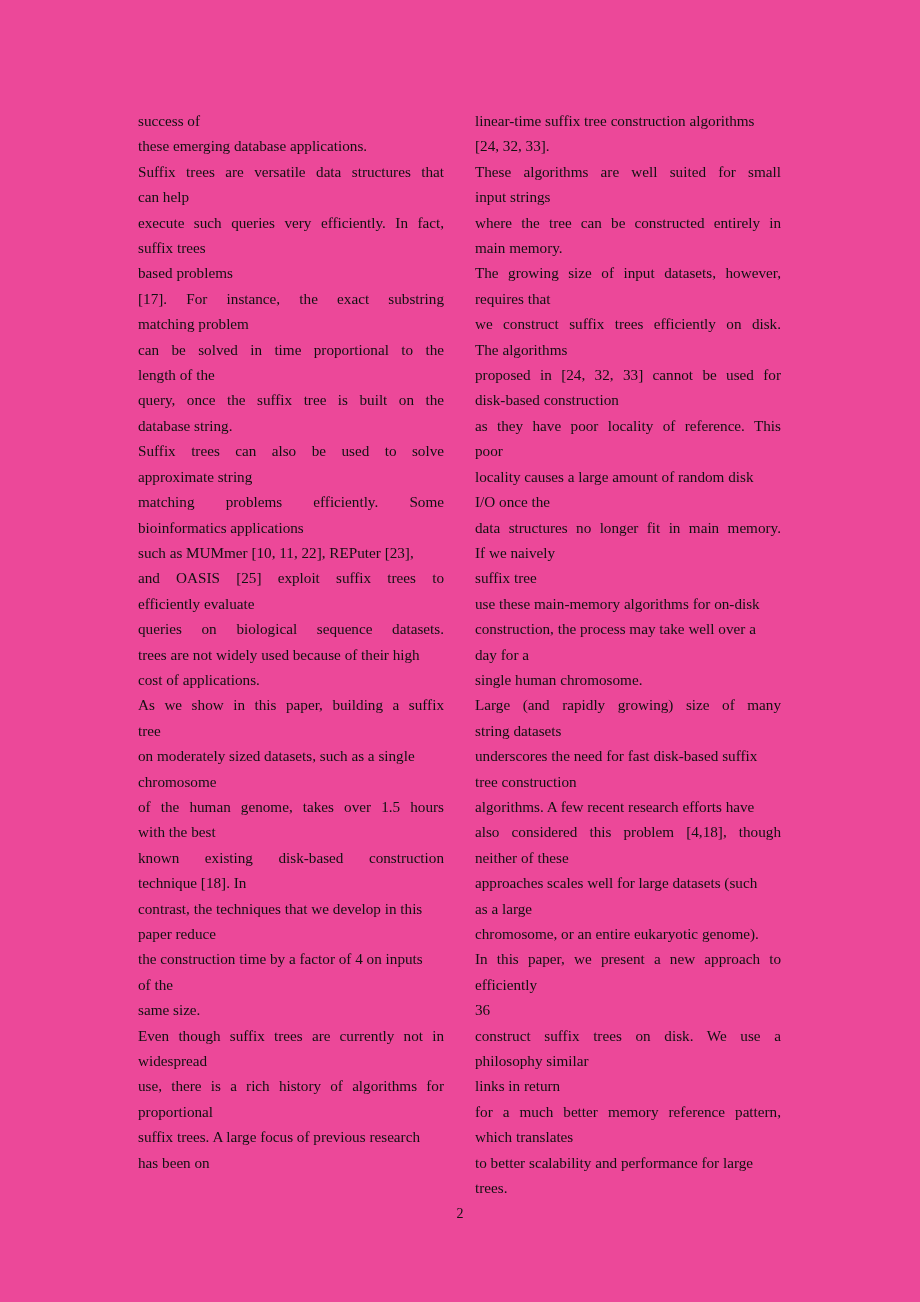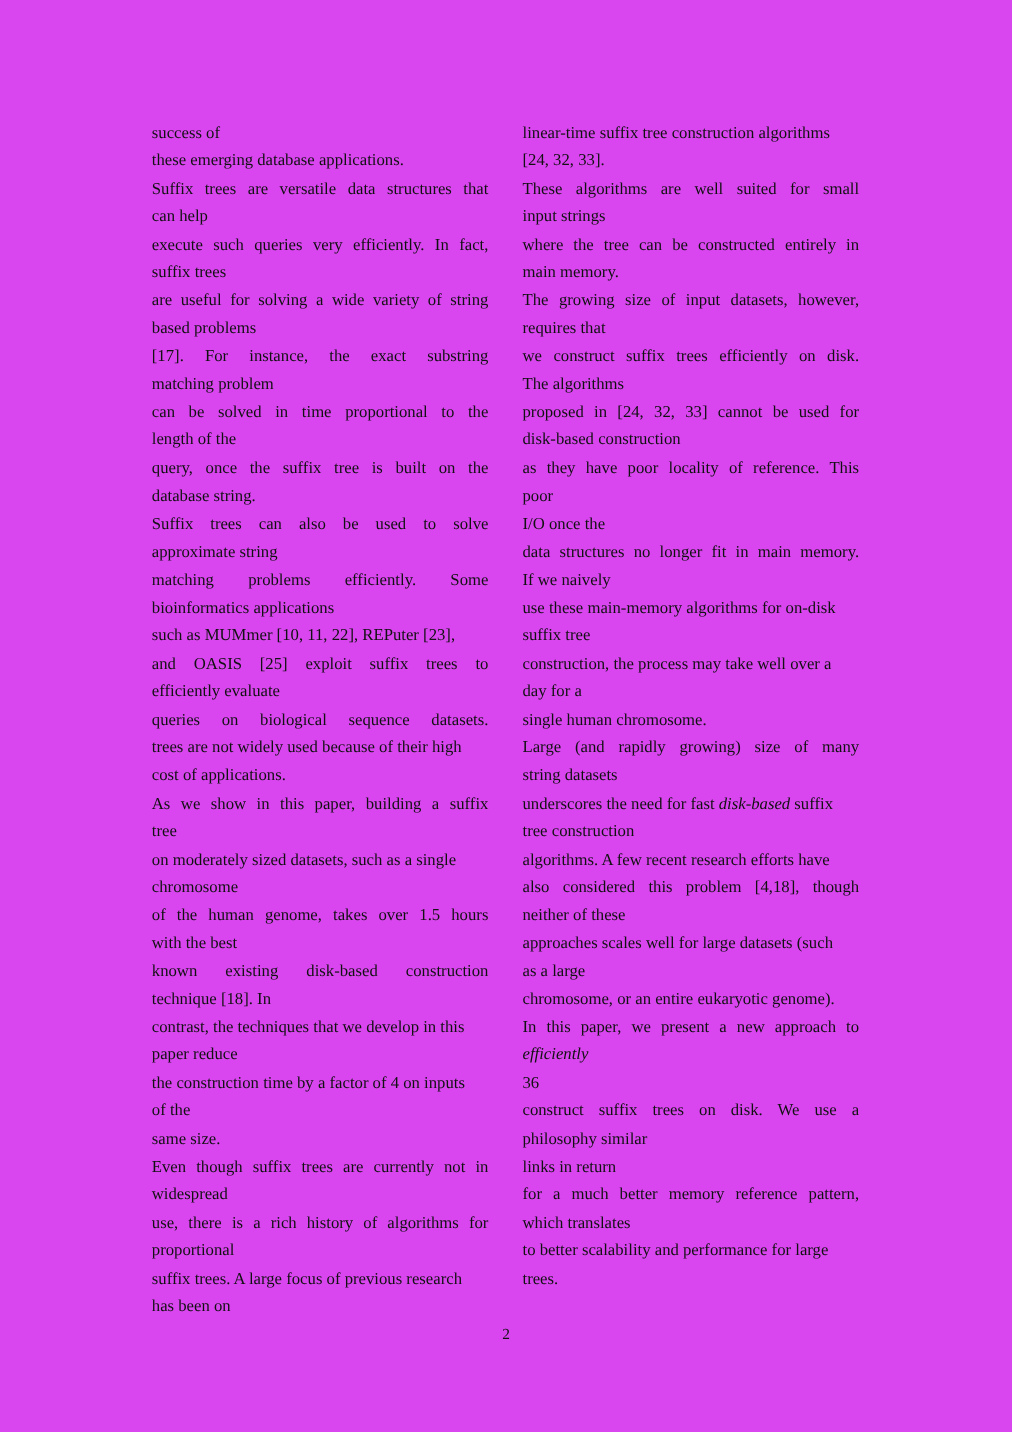--- a/index.html
+++ b/index.html
@@ -14,21 +14,21 @@
     font-family: "Liberation Serif", "DejaVu Serif", serif;
     color: #000000;
     overflow: hidden;
   }
   .page {
     position: absolute;
     left: 0;
     top: 0;
     width: 920px;
     height: 1302px;
-    background: #d946ef;
+    background: #ec4899;
   }
   .columns {
     position: absolute;
     left: 138px;
     top: 108px;
     width: 644px;
     display: flex;
     flex-direction: row;
     gap: 31px;
   }
@@ -46,21 +46,20 @@
   .ln.j {
     text-align: justify;
     text-align-last: justify;
   }
   
   .ln.r {
     text-align: left;
     text-align-last: left;
   }
   .ln .it {
-    font-style: italic;
   }
   .page-number {
     position: absolute;
     left: 0;
     top: 1205px;
     width: 920px;
     text-align: center;
     font-size: 14px;
     line-height: 18px;
     color: #111111;
@@ -74,21 +73,20 @@
 
   <div class="columns">
 
     <div class="column">
         <div class="ln r">success of</div>
         <div class="ln r">these emerging database applications.</div>
         <div class="ln j">Suffix trees are versatile data structures that</div>
         <div class="ln r">can help</div>
         <div class="ln j">execute such queries very efficiently. In fact,</div>
         <div class="ln r">suffix trees</div>
-        <div class="ln j">are useful for solving a wide variety of string</div>
         <div class="ln r">based problems</div>
         <div class="ln j">[17]. For instance, the exact substring</div>
         <div class="ln r">matching problem</div>
         <div class="ln j">can be solved in time proportional to the</div>
         <div class="ln r">length of the</div>
         <div class="ln j">query, once the suffix tree is built on the</div>
         <div class="ln r">database string.</div>
         <div class="ln j">Suffix trees can also be used to solve</div>
         <div class="ln r">approximate string</div>
         <div class="ln j">matching problems efficiently. Some</div>
@@ -128,25 +126,26 @@
         <div class="ln j">where the tree can be constructed entirely in</div>
         <div class="ln r">main memory.</div>
         <div class="ln j">The growing size of input datasets, however,</div>
         <div class="ln r">requires that</div>
         <div class="ln j">we construct suffix trees efficiently on disk.</div>
         <div class="ln r">The algorithms</div>
         <div class="ln j">proposed in [24, 32, 33] cannot be used for</div>
         <div class="ln r">disk-based construction</div>
         <div class="ln j">as they have poor locality of reference. This</div>
         <div class="ln r">poor</div>
+        <div class="ln r">locality causes a large amount of random disk</div>
         <div class="ln r">I/O once the</div>
         <div class="ln j">data structures no longer fit in main memory.</div>
         <div class="ln r">If we naively</div>
+        <div class="ln r">suffix tree</div>
         <div class="ln r">use these main-memory algorithms for on-disk</div>
-        <div class="ln r">suffix tree</div>
         <div class="ln r">construction, the process may take well over a</div>
         <div class="ln r">day for a</div>
         <div class="ln r">single human chromosome.</div>
         <div class="ln j">Large (and rapidly growing) size of many</div>
         <div class="ln r">string datasets</div>
         <div class="ln r">underscores the need for fast <span class="it">disk-based</span> suffix</div>
         <div class="ln r">tree construction</div>
         <div class="ln r">algorithms. A few recent research efforts have</div>
         <div class="ln j">also considered this problem [4,18], though</div>
         <div class="ln r">neither of these</div>

